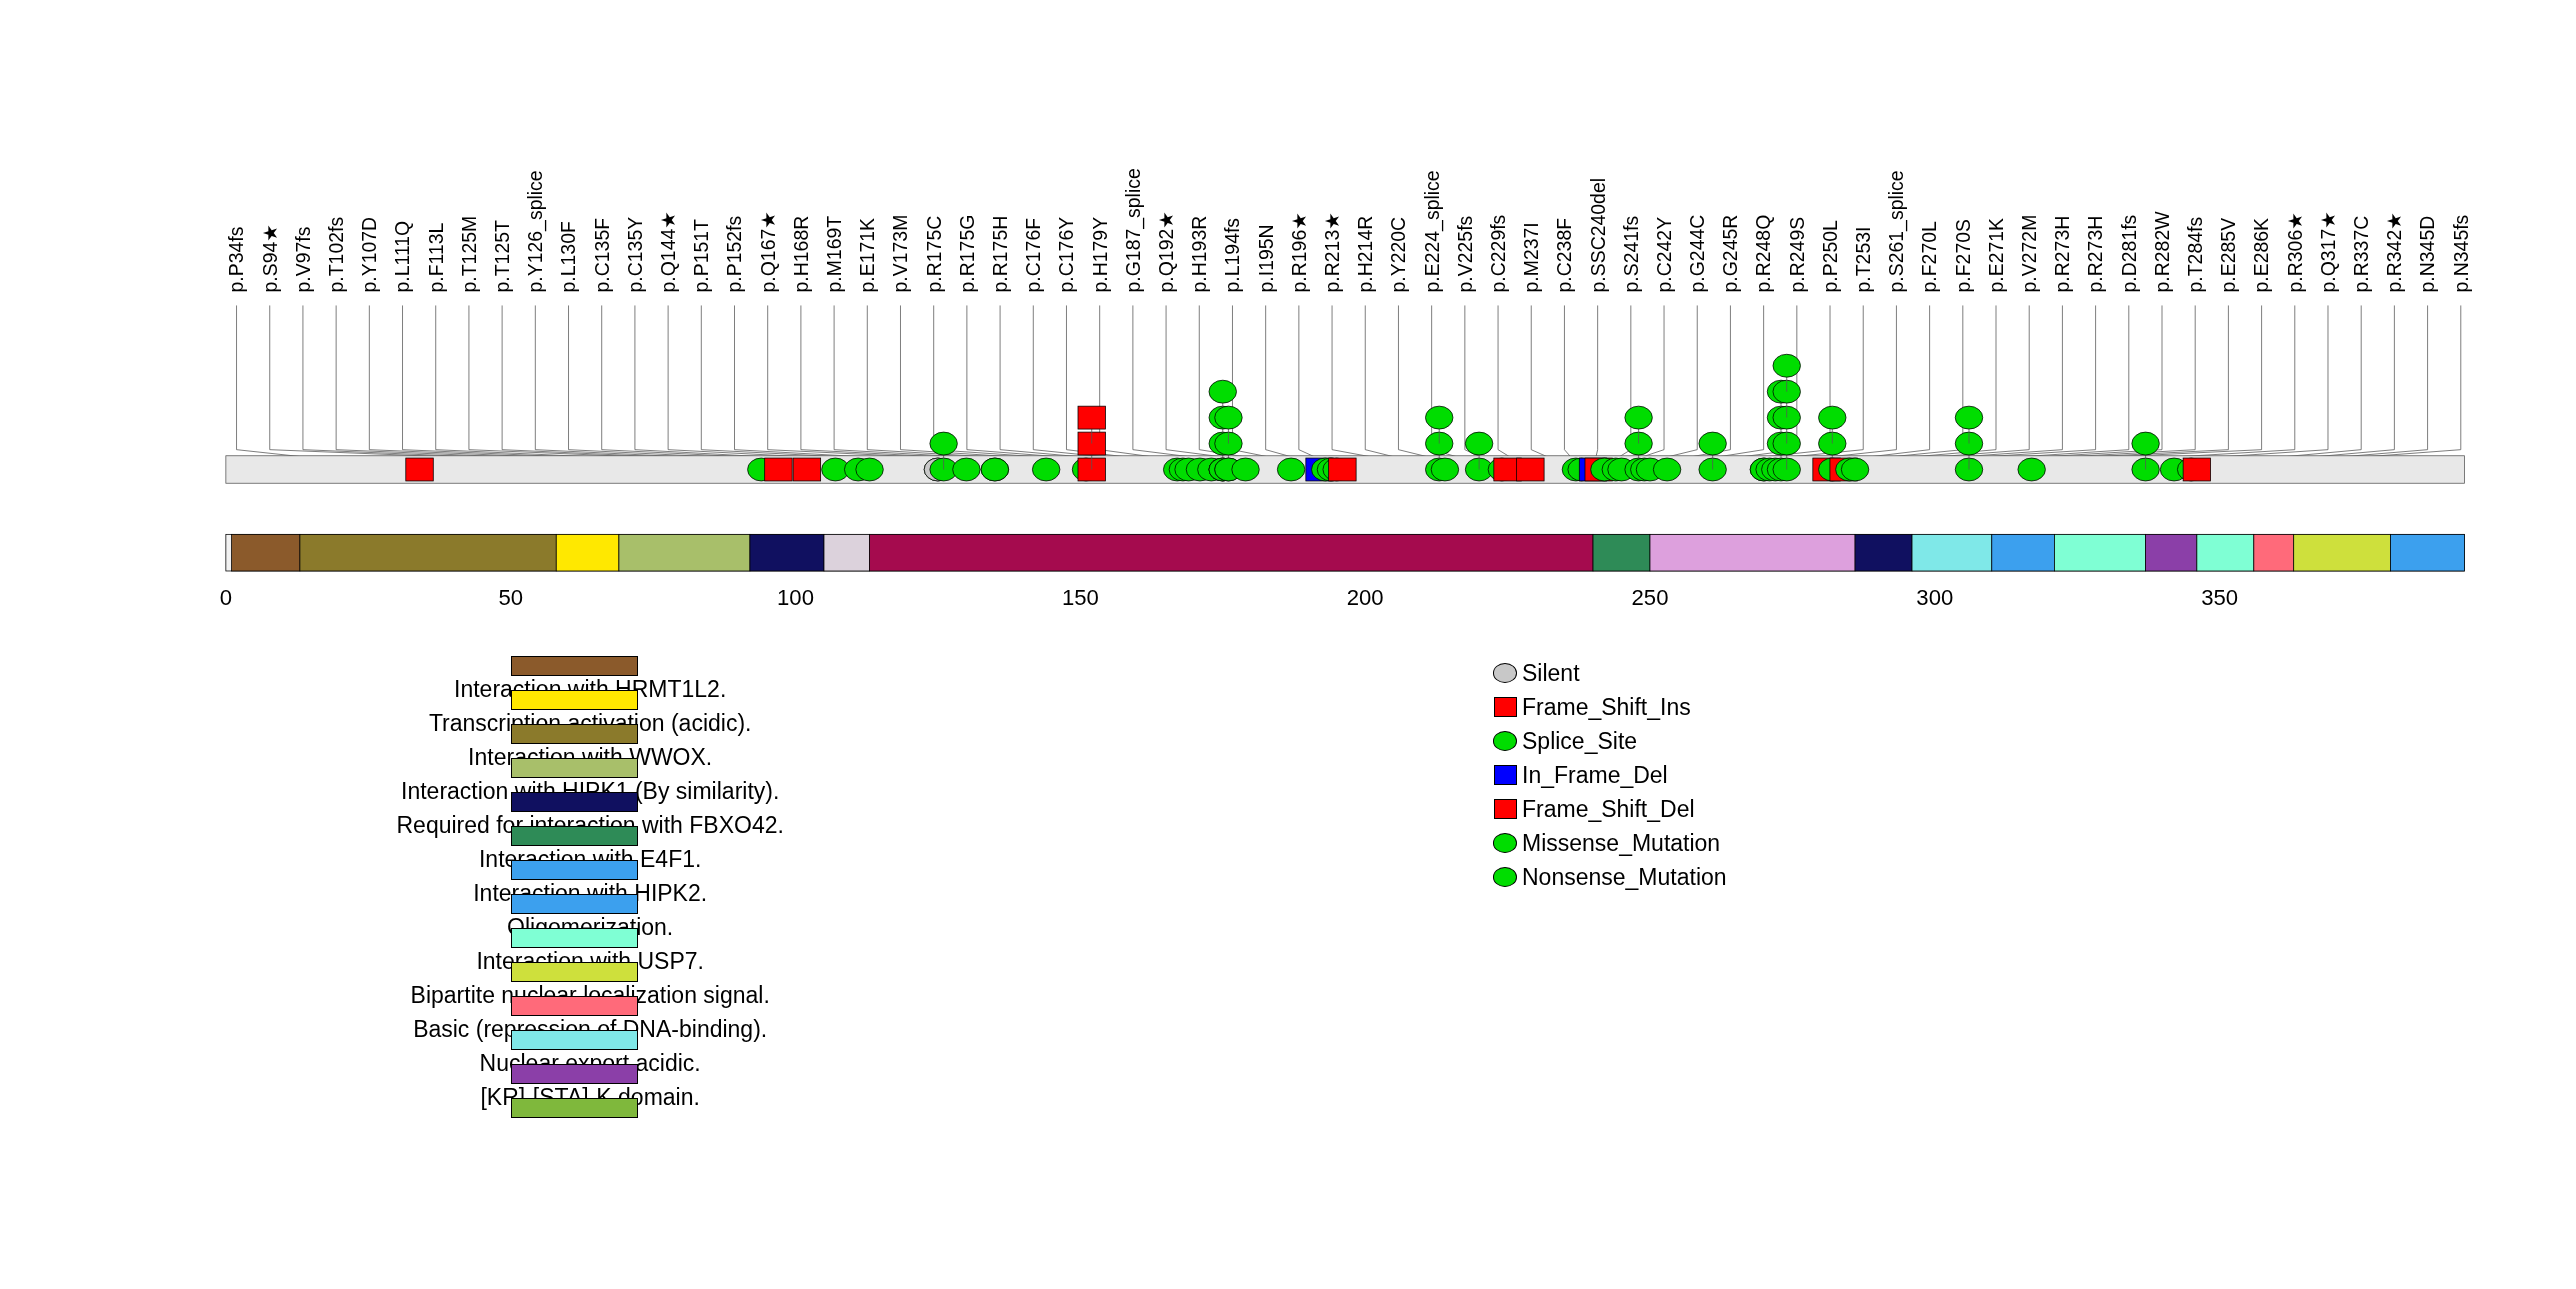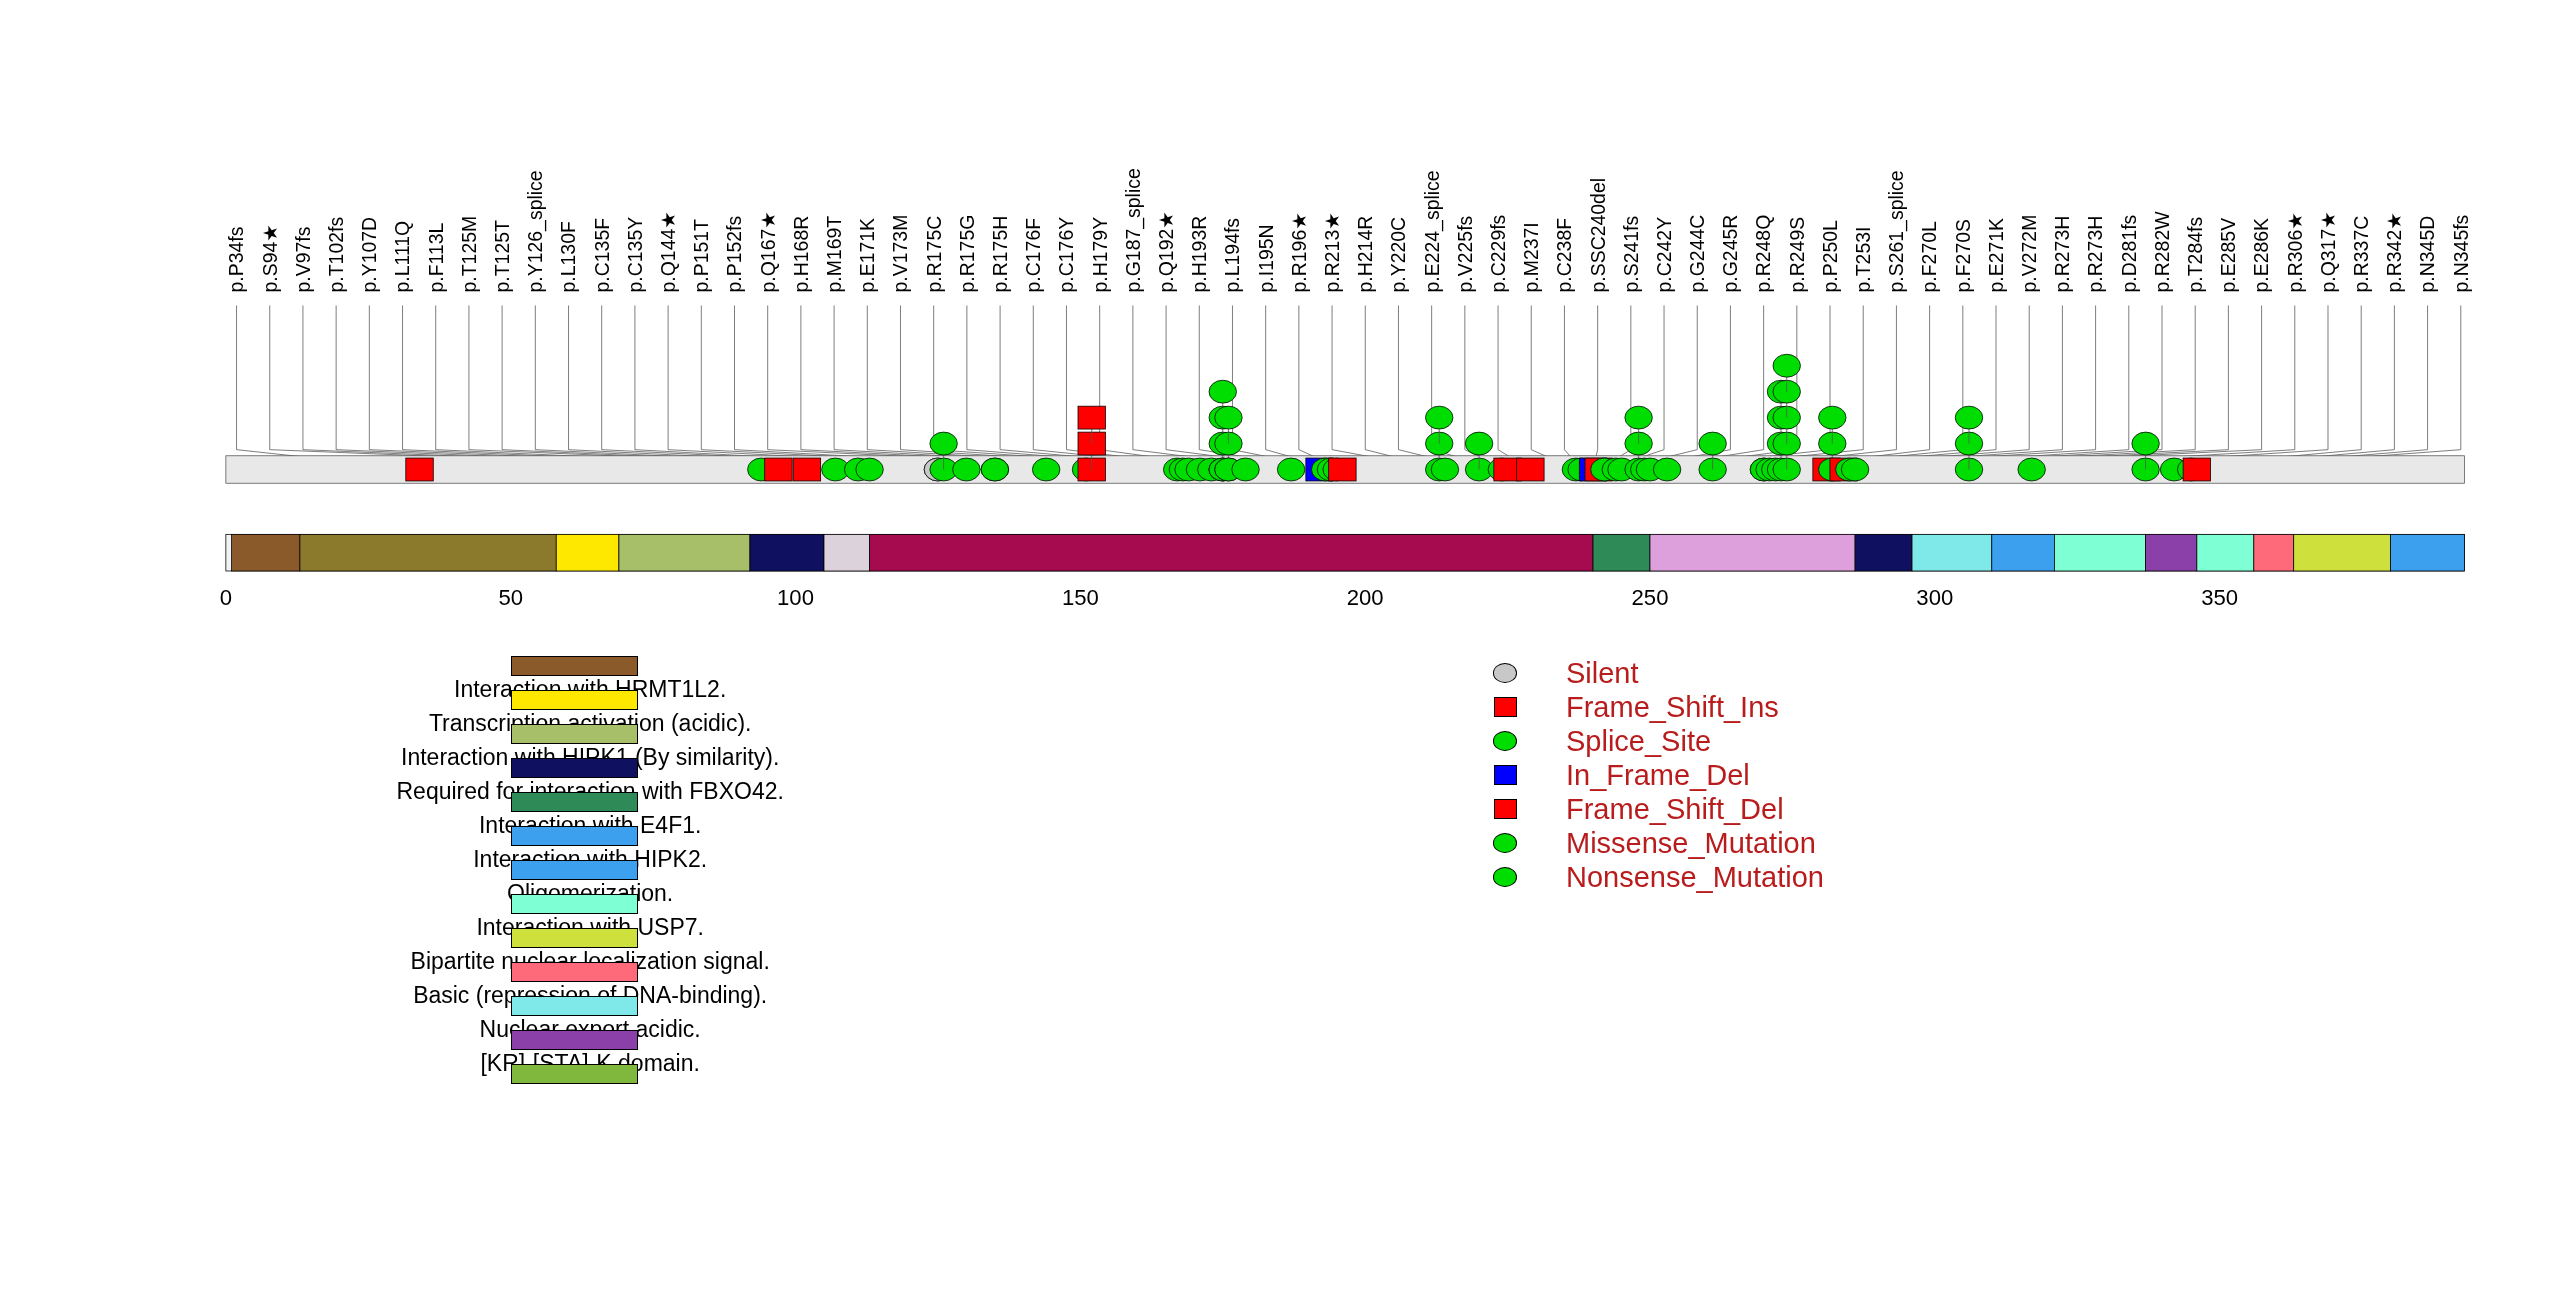--- a/index.html
+++ b/index.html
@@ -8,21 +8,21 @@
   .legend-wrap{position:absolute;left:366px;top:656px;width:1526px;}
   .legend-col{position:absolute;}
   .legend-row{display:flex;align-items:center;height:34px;flex-direction:column;}
   .swatch{width:127px;height:20px;border:0.8px solid #000;box-sizing:border-box;flex:0 0 auto;}
   .legend-text{margin-left:30.5px;font-size:23px;color:#000;white-space:nowrap;}
   .legend-col2{position:absolute;left:1122px;top:0;}
   .legend-row2{display:flex;align-items:center;height:34px;}
   .mark{width:34px;display:flex;justify-content:center;align-items:center;flex:0 0 auto;}
   .mark .sq{width:23px;height:20px;border:0.8px solid #000;box-sizing:border-box;}
   .mark .ci{width:24.4px;height:20px;border-radius:50%;border:0.8px solid #000;box-sizing:border-box;}
-  .legend-text2{margin-left:44px;font-size:29px;color:#b91c1c;white-space:nowrap;}
+  .legend-text2{font-size:23px;color:#000000;white-space:nowrap;}
 </style>
 </head>
 <body>
 
 <svg id="lolli" viewBox="0 0 3376 1690">
     <g>
       <path d="M 310 400 L 310 589 L 549.8320610687023 615" fill="none" stroke="#555555" stroke-width="1"></path>
       <text x="319" y="383" transform="rotate(-90 319 383)" font-size="25.5" font-family="&quot;Liberation Sans&quot;, sans-serif" fill="#000" text-anchor="start">p.P34fs</text>
       <path d="M 353.5074626865672 400 L 353.5074626865672 589 L 997.7709923664122 615" fill="none" stroke="#555555" stroke-width="1"></path>
       <text x="362.5074626865672" y="383" transform="rotate(-90 362.5074626865672 383)" font-size="25.5" font-family="&quot;Liberation Sans&quot;, sans-serif" fill="#000" text-anchor="start">p.S94★</text>
@@ -314,20 +314,24 @@
   <div class="legend-col" id="legend-domains">
       <div class="legend-row">
         <div class="swatch" style="background: rgb(139, 90, 43);"></div>
         <div class="legend-text">Interaction with HRMT1L2.</div>
       </div>
       <div class="legend-row">
         <div class="swatch" style="background: rgb(255, 232, 0);"></div>
         <div class="legend-text">Transcription activation (acidic).</div>
       </div>
       <div class="legend-row">
+        <div class="swatch" style="background: rgb(139, 122, 43);"></div>
+        <div class="legend-text">Interaction with WWOX.</div>
+      </div>
+      <div class="legend-row">
         <div class="swatch" style="background: rgb(168, 191, 106);"></div>
         <div class="legend-text">Interaction with HIPK1 (By similarity).</div>
       </div>
       <div class="legend-row">
         <div class="swatch" style="background: rgb(16, 16, 96);"></div>
         <div class="legend-text">Required for interaction with FBXO42.</div>
       </div>
       <div class="legend-row">
         <div class="swatch" style="background: rgb(46, 139, 87);"></div>
         <div class="legend-text">Interaction with E4F1.</div>

